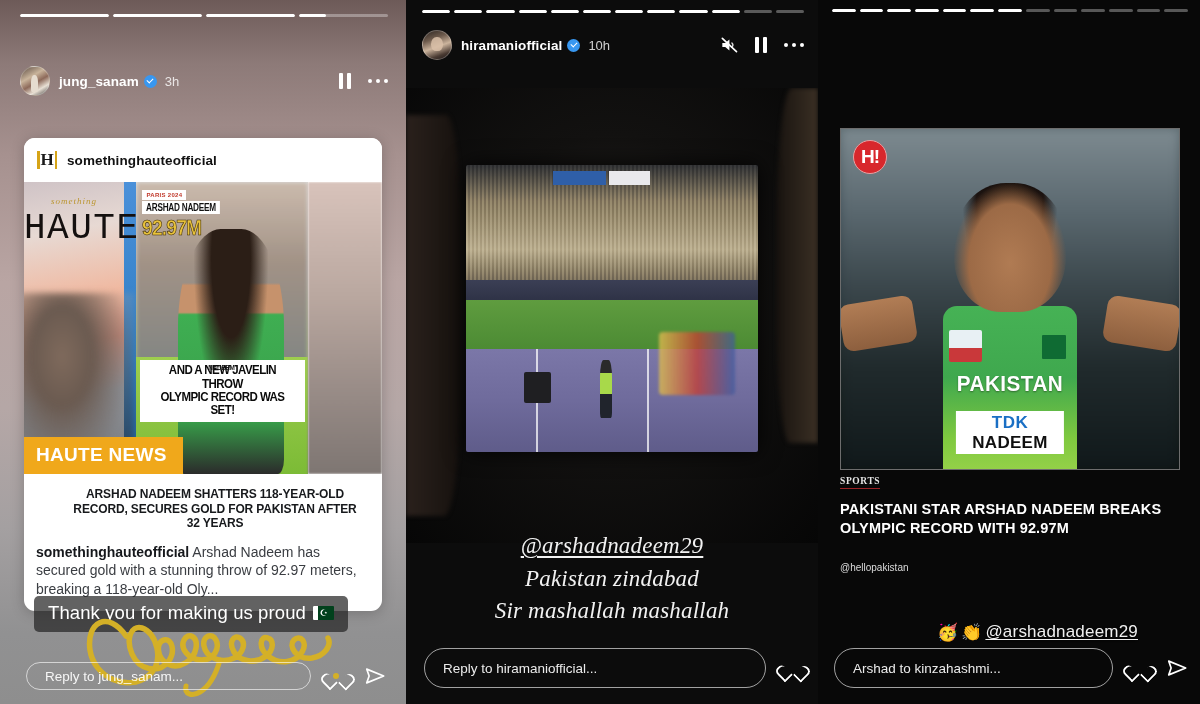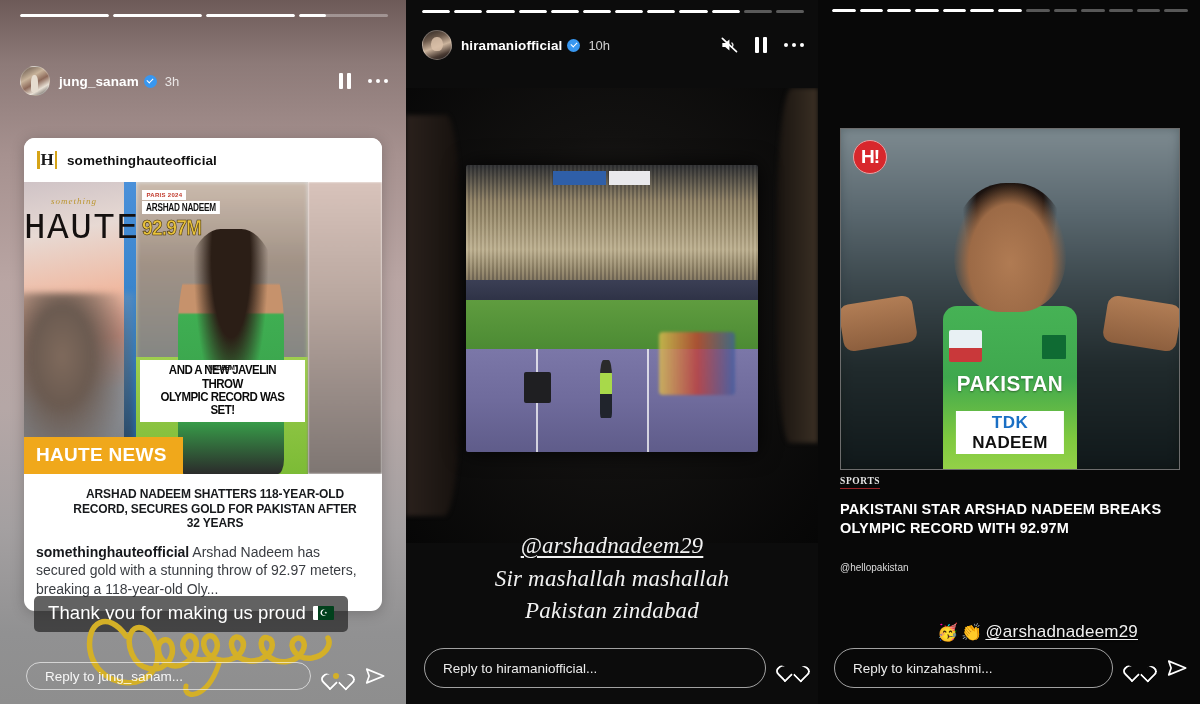--- a/index.html
+++ b/index.html
@@ -542,22 +542,22 @@
           <div class="lane b"></div>
           <div class="cam"></div>
           <div class="crew"></div>
           <div class="runner"></div>
         </div>
       </div>
     </div>
 
     <div class="p2-text">
       <div class="ln mention">@arshadnadeem29</div>
+      <div class="ln">Pakistan zindabad</div>
       <div class="ln">Sir mashallah mashallah</div>
-      <div class="ln">Pakistan zindabad</div>
     </div>
 
     <div class="reply-row p2-reply">
       <div class="reply-input">Reply to hiramaniofficial...</div>
       <span class="r-icon">
           <span class="heart"></span>
         </span>
     </div>
   </div>
 
@@ -632,21 +632,21 @@
       <div class="p3-handle">@hellopakistan</div>
     </div>
 
     <div class="p3-mention">
       <span class="emo">🥳</span>
       <span class="emo">👏</span>
       <span class="mtxt">@arshadnadeem29</span>
     </div>
 
     <div class="reply-row p3-reply">
-      <div class="reply-input">Reply to kinzahashmi...</div>
+      <div class="reply-input">Arshad to kinzahashmi...</div>
       <span class="r-icon">
           <span class="heart"></span>
         </span>
       <span class="r-icon send">
         <svg viewBox="0 0 24 24" width="22" height="22">
             <path d="M3 4.5 L21.5 12 L3 19.5 L5.6 12 Z" fill="none" stroke="#fff" stroke-width="1.8" stroke-linejoin="round"></path>
           </svg>
       </span>
     </div>
   </div>

